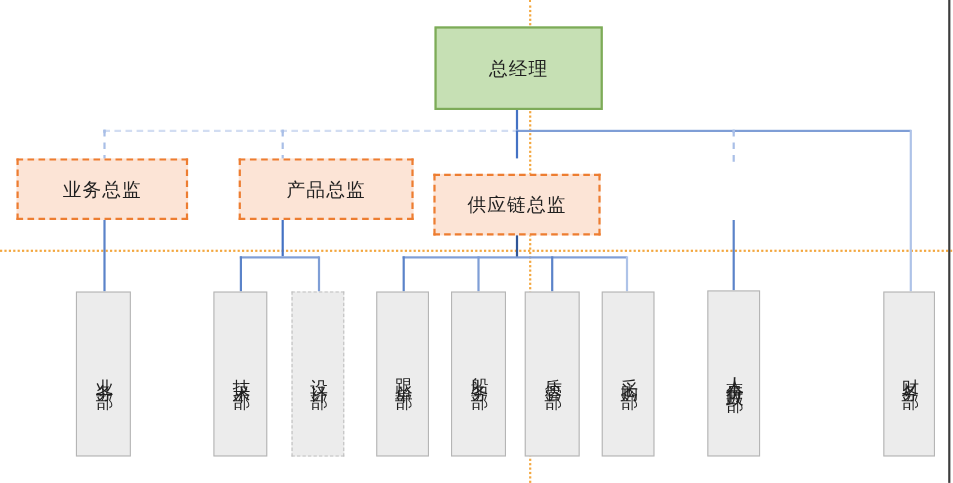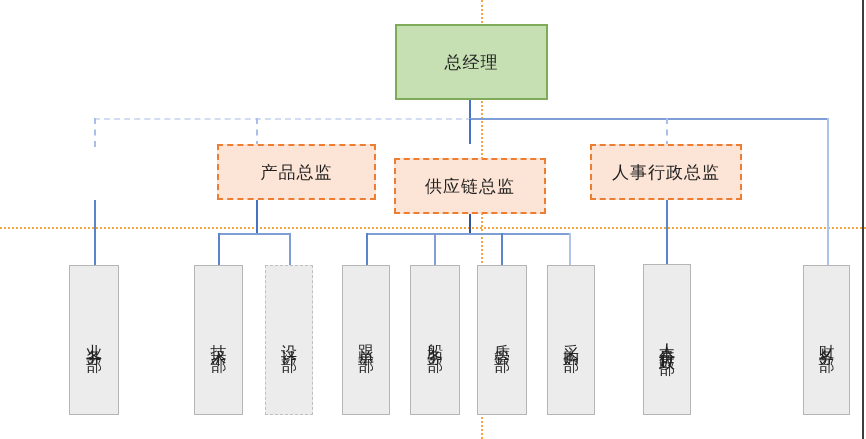--- a/index.html
+++ b/index.html
@@ -85,28 +85,28 @@
   <div class="vline mid" style="left:434px; top:233px; height:32px;"></div>
   <div class="vline mid2" style="left:501px; top:233px; height:32px;"></div>
   <div class="vline light" style="left:569px; top:233px; height:32px;"></div>
 
   <div class="vline mid2" style="left:666px; top:200px; height:64px;"></div>
 
   <div class="box root" style="left:395px; top:24px; width:153px; height:76px;">
     <span>总经理</span>
   </div>
 
+  <div class="box director" style="left:15px; top:144px; width:156px; height:56px;">
+    <span>业务总监</span>
+  </div>
   <div class="box director" style="left:179px; top:144px; width:159px; height:56px;margin-left:38px;">
     <span>产品总监</span>
   </div>
   <div class="box director" style="left:394px; top:158px; width:152px; height:56px;">
     <span>供应链总监</span>
-  </div>
-  <div class="box director" style="left:590px; top:144px; width:152px; height:56px;">
-    <span>人事行政总监</span>
   </div>
 
   <div class="box dept" style="left:69px; top:265px; width:50px; height:150px;">
     <span class="vtext">业务部</span>
   </div>
   <div class="box dept" style="left:194px; top:265px; width:49px; height:150px;">
     <span class="vtext">技术部</span>
   </div>
   <div class="box dept dashed" style="left:265px; top:265px; width:48px; height:150px;">
     <span class="vtext">设计部</span>

